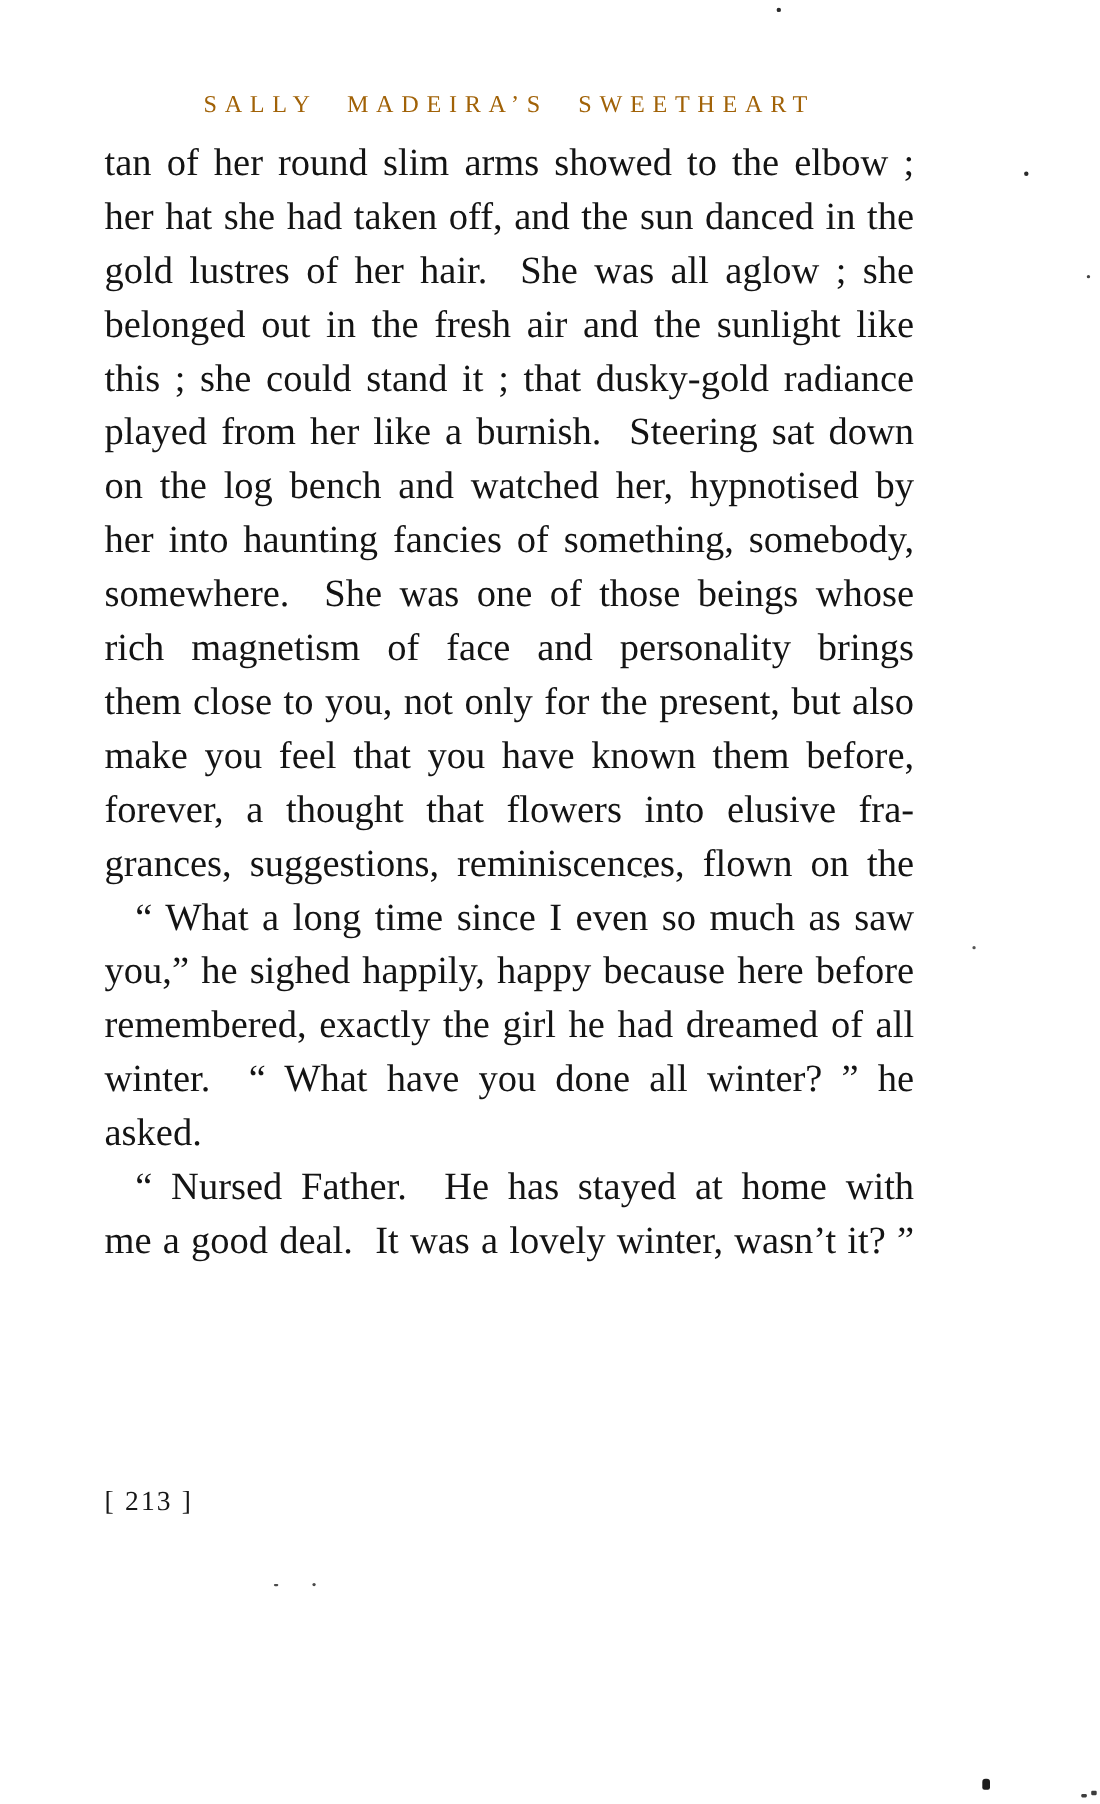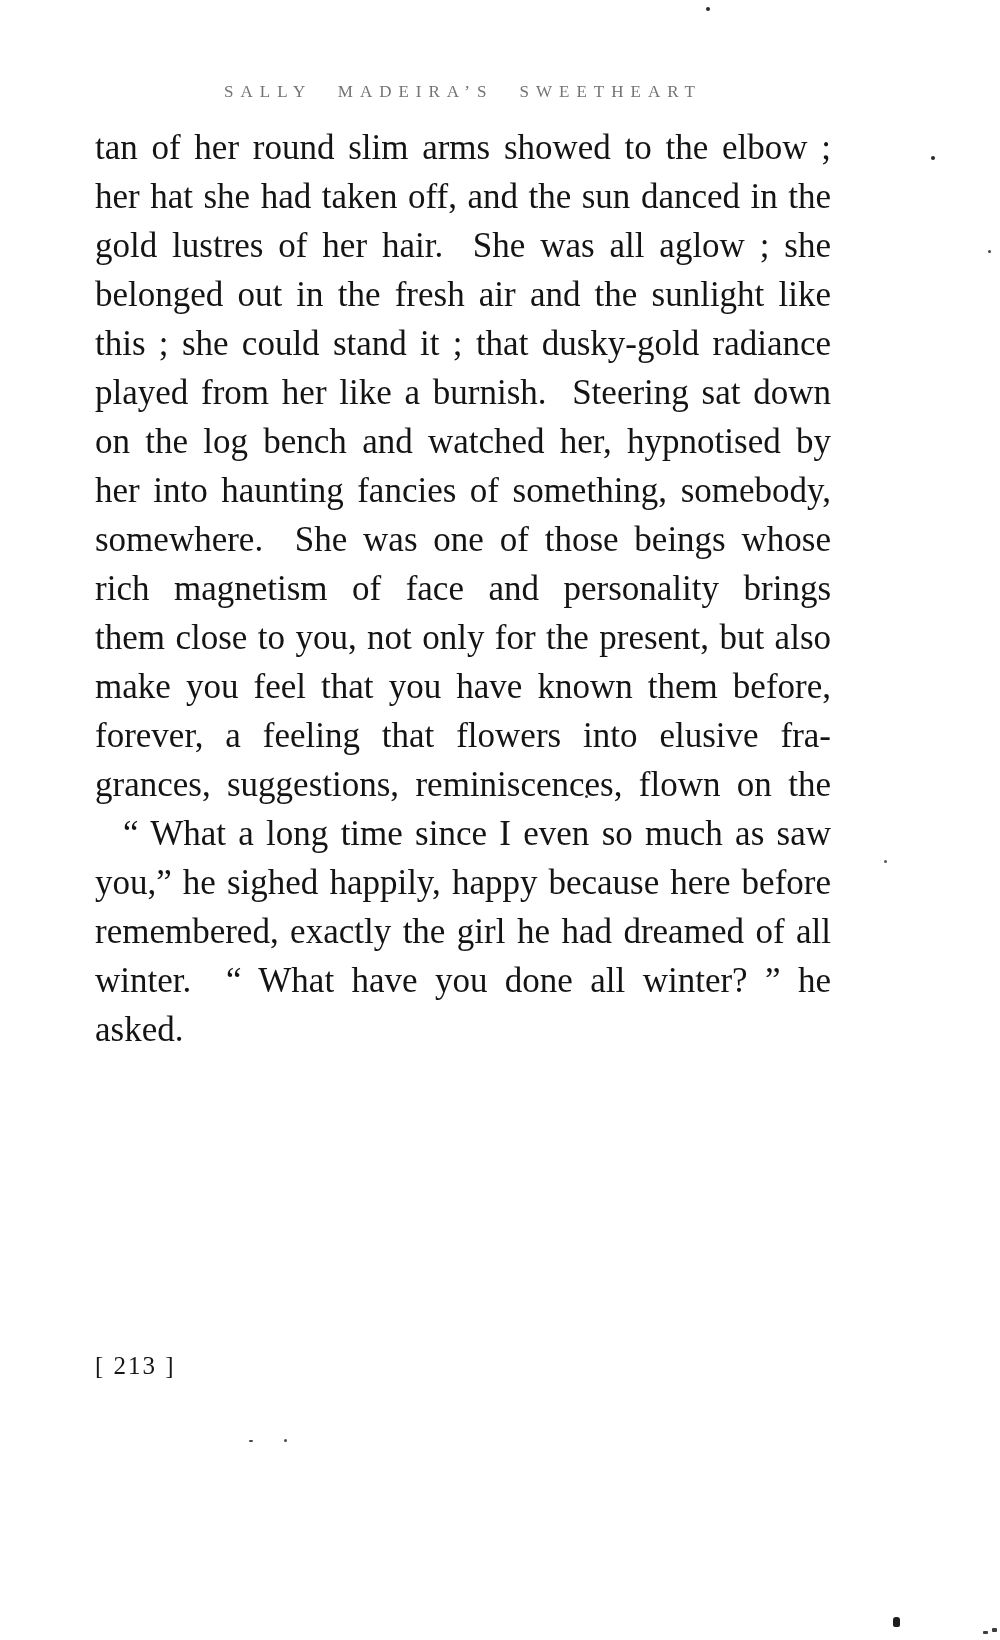--- a/index.html
+++ b/index.html
@@ -15,25 +15,25 @@
     color: #141414;
     font-family: "Liberation Serif", "DejaVu Serif", serif;
     overflow: hidden;
   }
   .running-head {
     position: absolute;
     top: 82px;
     left: 95px;
     width: 736px;
     text-align: center;
-    font-size: 17px;
+    font-size: 22px;
     font-weight: normal;
     letter-spacing: 7px;
     word-spacing: 15px;
-    color: #737373;
+    color: #a16207;
     white-space: nowrap;
   }
   .text-block {
     position: absolute;
     top: 123px;
     left: 95px;
     width: 736px;
   }
   .line {
     font-size: 35px;
@@ -91,32 +91,36 @@
       <div class="line">gold lustres of her hair.  She was all aglow ; she</div>
       <div class="line">belonged out in the fresh air and the sunlight like</div>
       <div class="line">this ; she could stand it ; that dusky-gold radiance</div>
       <div class="line">played from her like a burnish.  Steering sat down</div>
       <div class="line">on the log bench and watched her, hypnotised by</div>
       <div class="line">her into haunting fancies of something, somebody,</div>
       <div class="line">somewhere.  She was one of those beings whose</div>
       <div class="line">rich magnetism of face and personality brings</div>
       <div class="line">them close to you, not only for the present, but also</div>
       <div class="line">make you feel that you have known them before,</div>
-      <div class="line">forever, a feeling that flowers into elusive fra-</div>
+      <div class="line">forever, a thought that flowers into elusive fra-</div>
       <div class="line">grances, suggestions, reminiscences, flown on the</div>
     </div>
 
     <div>
       <div class="line indent">“ What a long time since I even so much as saw</div>
       <div class="line">you,” he sighed happily, happy because here before</div>
       <div class="line">remembered, exactly the girl he had dreamed of all</div>
       <div class="line">winter.  “ What have you done all winter? ” he</div>
       <div class="line endpara">asked.</div>
     </div>
 
+    <div>
+      <div class="line indent">“ Nursed Father.  He has stayed at home with</div>
+      <div class="line">me a good deal.  It was a lovely winter, wasn’t it? ”</div>
+    </div>
 
   </div>
 
   <div class="folio">[ 213 ]</div>
 
   <div class="speck s1"></div>
   <div class="speck s2"></div>
   <div class="speck s3"></div>
   <div class="speck s4"></div>
   <div class="speck s5"></div>

